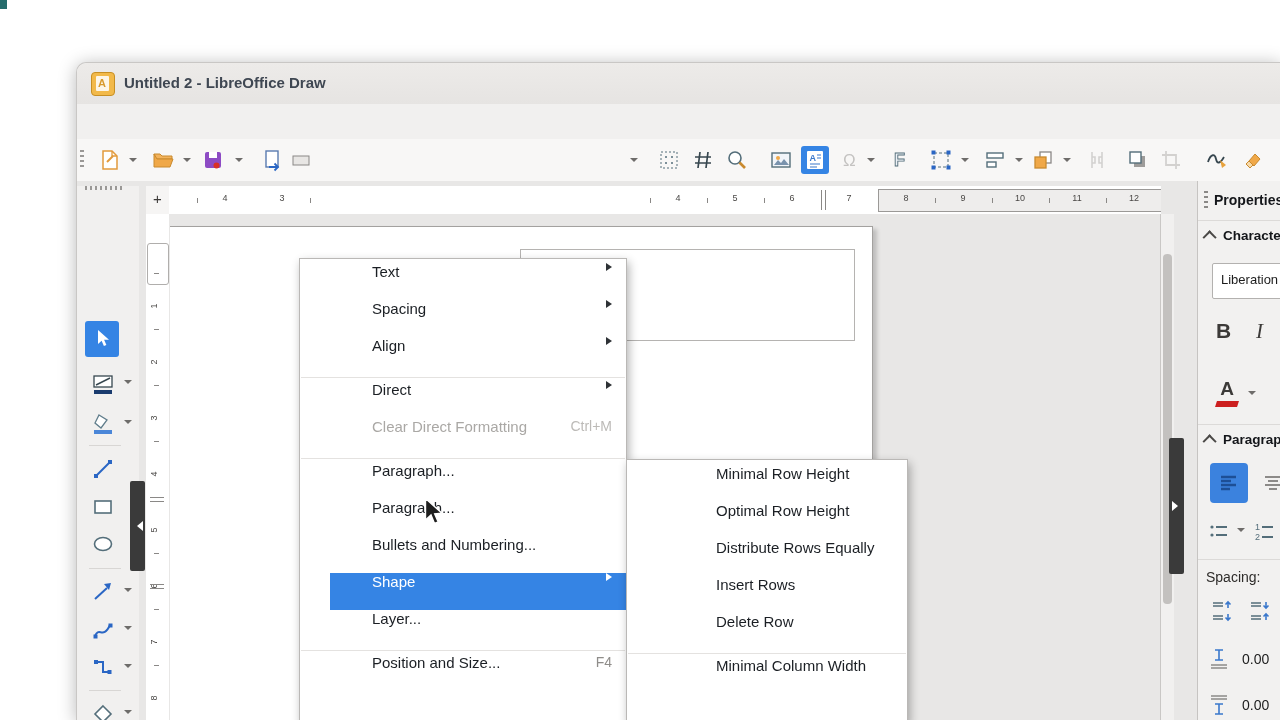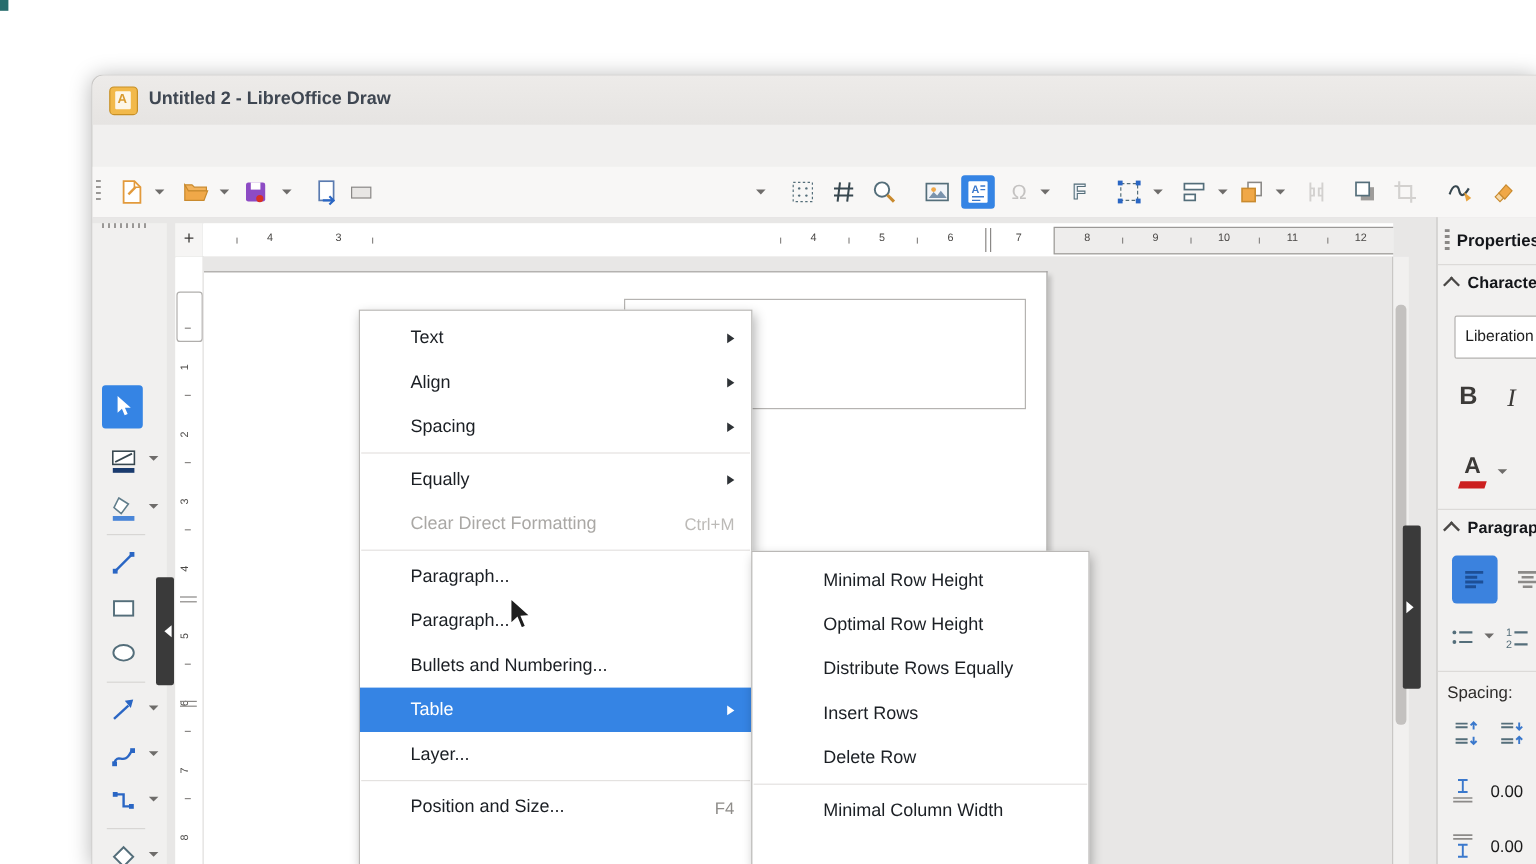--- a/index.html
+++ b/index.html
@@ -74,21 +74,21 @@
   #fontcolor .A{font-size:19px;font-weight:bold;color:#3c3a38;line-height:20px;}
   #fontcolor .bar{position:absolute;left:2px;bottom:0;width:22px;height:6px;background:#cc1f1f;transform:skewX(-18deg);}
   .sb-label{position:absolute;left:8px;font-size:14px;color:#2e2c2a;white-space:nowrap;}
   .sb-val{position:absolute;font-size:14px;color:#1c1c1c;white-space:nowrap;}
   .sbtn{position:absolute;width:38px;height:40px;border-radius:4px;display:flex;align-items:center;justify-content:center;}
   .sbtn.active{background:#3b82de;}
   
   .menu{position:absolute;background:#fff;border:1px solid #bab8b6;box-shadow:2px 4px 9px rgba(0,0,0,.3);overflow:hidden;}
   #formatmenu{left:222px;top:77px;width:326px;bottom:-2px;padding-top:4px;z-index:40;}
   #tablemenu{left:549px;top:278px;width:280px;bottom:-2px;padding-top:5px;z-index:41;}
-  .mitem{height:37px;display:flex;align-items:center;padding:0 14px 0 42px;font-size:15px;color:#1b1f24;}
+  .mitem{height:37px;display:flex;padding:0 14px 0 42px;font-size:15px;color:#1b1f24;margin-left:30px;}
   #tablemenu .mitem{padding-left:59px;}
   .mitem.active{background:#3584e4;color:#fff;}
   .mitem.disabled{color:#aaa8a5;}
   .mshort{margin-left:auto;color:#8f8d8a;font-size:14px;}
   .disabled .mshort{color:#bcbab7;}
   .marrow{margin-left:auto;width:0;height:0;border-left:6px solid #2e3236;border-top:4.5px solid transparent;border-bottom:4.5px solid transparent;}
   .active .marrow{border-left-color:#fff;}
   .msep{height:1px;background:#e4e2e0;margin:3px 1px;}
   
   #cursor{position:absolute;left:424px;top:497px;z-index:99;}
@@ -466,48 +466,48 @@
       </div>
       <div class="sb-val" style="left:44px;top:516px">0.00</div>
     </div>
 
     <div id="formatmenu" class="menu">
         <div class="mitem">
           <span>Text</span>
           <span class="marrow"></span>
         </div>
         <div class="mitem">
+          <span>Spacing</span>
+          <span class="marrow"></span>
+        </div>
+        <div class="mitem">
           <span>Align</span>
           <span class="marrow"></span>
         </div>
-        <div class="mitem">
-          <span>Spacing</span>
-          <span class="marrow"></span>
-        </div>
         <div class="msep"></div>
         <div class="mitem">
-          <span>Equally</span>
+          <span>Direct</span>
           <span class="marrow"></span>
         </div>
         <div class="mitem disabled">
           <span>Clear Direct Formatting</span>
           <span class="mshort">Ctrl+M</span>
         </div>
         <div class="msep"></div>
         <div class="mitem">
           <span>Paragraph...</span>
         </div>
         <div class="mitem">
           <span>Paragraph...</span>
         </div>
         <div class="mitem">
           <span>Bullets and Numbering...</span>
         </div>
         <div class="mitem active">
-          <span>Table</span>
+          <span>Shape</span>
           <span class="marrow"></span>
         </div>
         <div class="mitem">
           <span>Layer...</span>
         </div>
         <div class="msep"></div>
         <div class="mitem">
           <span>Position and Size...</span>
           <span class="mshort">F4</span>
         </div>

